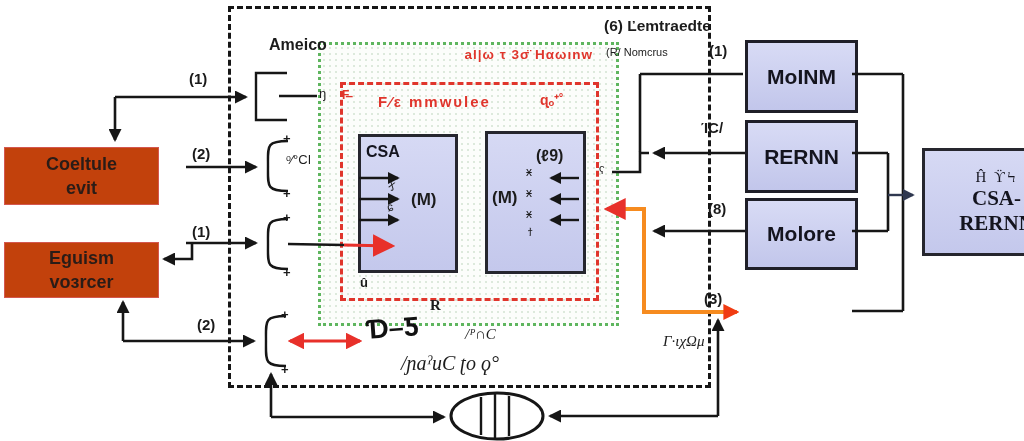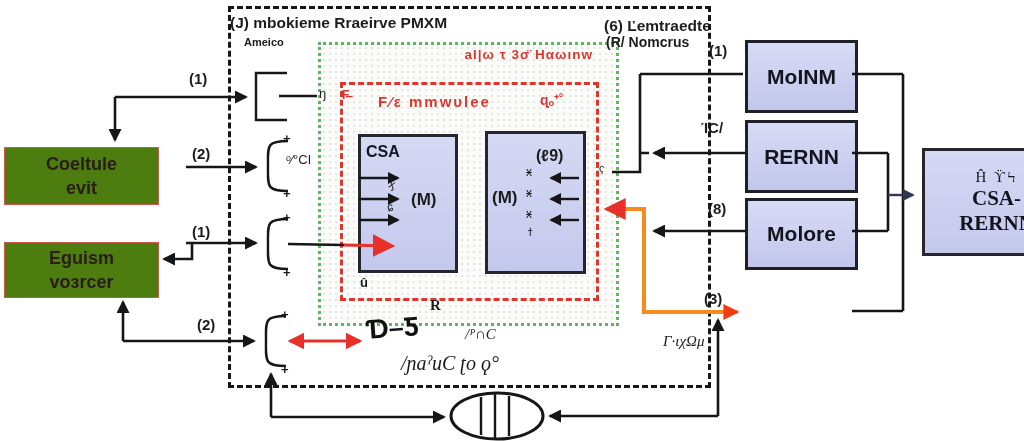--- a/index.html
+++ b/index.html
@@ -8,21 +8,21 @@
   .abs{position:absolute;white-space:nowrap;}
   
   .outer-dashed{left:228px;top:6px;width:477px;height:376px;border:3px dashed #161616;}
   .green-dotted{left:318px;top:42px;width:295px;height:278px;border:3px dotted #5eb55e;
     background-color:#fcfdfb;
     background-image:radial-gradient(#dde9dc 1px, transparent 1.4px);background-size:6px 6px;}
   .red-dashed{left:340px;top:82px;width:253px;height:213px;border:3px dashed #e0352c;}
   .bluebox{background:linear-gradient(180deg,#d6d9f4 0%,#c4c8ec 100%);border:3px solid #26262e;}
   .rcol{background:linear-gradient(180deg,#d8dbf5 0%,#c2c6eb 100%);border:3px solid #1f1f28;
         display:flex;align-items:center;justify-content:center;font-weight:bold;font-size:21px;color:#14141e;}
-  .redbox{background:#4d7c0f;border:1px solid #d4574e;display:flex;flex-direction:column;
+  .redbox{background:#c2410c;border:1px solid #d4574e;display:flex;flex-direction:column;
           align-items:center;justify-content:center;font-weight:bold;font-size:18px;color:#2a1c17;line-height:1.35;}
   .lbl{font-size:15px;font-weight:600;color:#1b1b1b;}
   .redtxt{color:#e0352c;}
   .ser{font-family:"Liberation Serif",serif;padding-left:24px;}
   .it{font-style:italic;}
   svg{position:absolute;left:0;top:0;pointer-events:none;}
   .plus{font-size:13px;font-weight:600;color:#1b1b1b;}
   .glyph{color:#1b1b1b;}
 </style>
 </head>
@@ -132,26 +132,23 @@
     </g>
 
     <path d="M737,312 L644,312 L644,209 L607,209" stroke="#f68b1f" stroke-width="4" fill="none" marker-start="url(#aO)" marker-end="url(#aR)"></path>
 
     <g>
       <ellipse cx="497" cy="416" rx="46" ry="23" fill="#ffffff" stroke="#161616" stroke-width="3"></ellipse>
       <path d="M481,397 L481,435 M495,394 L495,438 M509,396 L509,436" stroke="#161616" stroke-width="2.4" fill="none"></path>
     </g>
   </svg>
 
-  <div class="abs" style="left:230px;top:14px;font-size:15.5px;font-weight:600;">
-    <span>(J) mbokieme Rraeirve </span><span style="font-weight:800;">PMXM</span>
-  </div>
-  <div class="abs" style="left:244px;top:36px;font-size:11px;font-weight:600;">Ameico</div>
+  <div class="abs" style="left:269px;top:36px;font-size:16px;font-weight:600;">Ameico</div>
   <div class="abs" style="left:604px;top:17px;font-size:15.5px;font-weight:600;">(6) Ľemtraedte</div>
-  <div class="abs" style="left:606px;top:34px;font-size:14px;font-weight:700;">(R/ Nomcrus</div>
+  <div class="abs" style="left:606px;top:46px;font-size:11px;font-weight:400;">(R/ Nomcrus</div>
 
   <div class="abs lbl" style="left:189px;top:70px;">(1)</div>
   <div class="abs lbl" style="left:192px;top:145px;">(2)</div>
   <div class="abs lbl" style="left:192px;top:223px;">(1)</div>
   <div class="abs lbl" style="left:197px;top:316px;">(2)</div>
   <div class="abs lbl" style="left:709px;top:42px;">(1)</div>
   <div class="abs lbl" style="left:701px;top:119px;">ΊC/</div>
   <div class="abs lbl" style="left:708px;top:200px;">(8)</div>
   <div class="abs lbl" style="left:704px;top:290px;">(3)</div>
 

